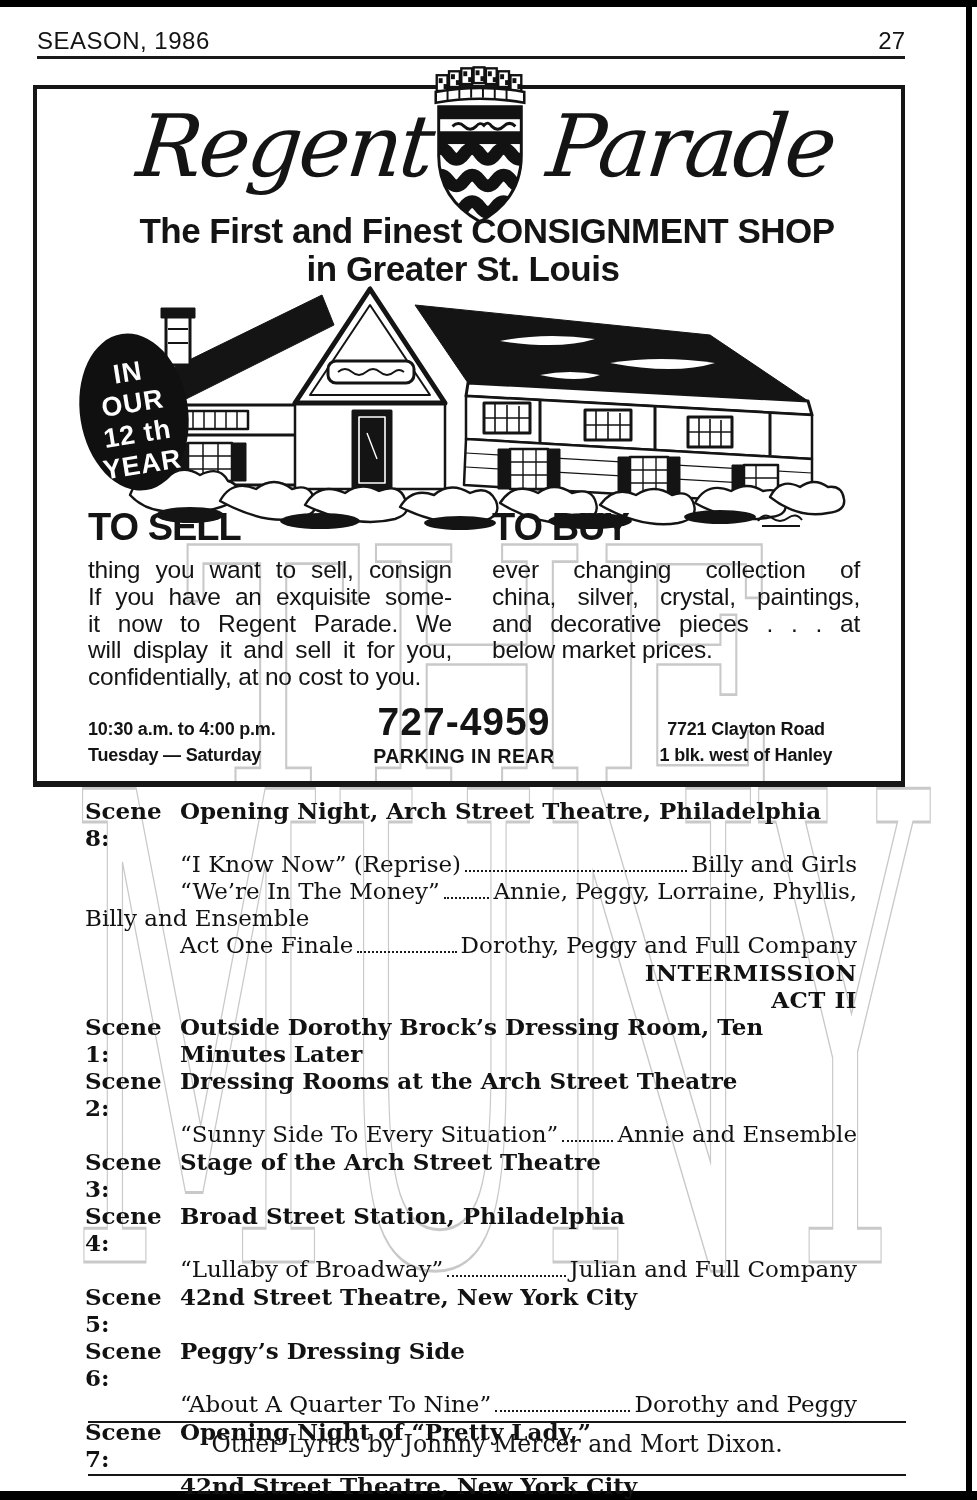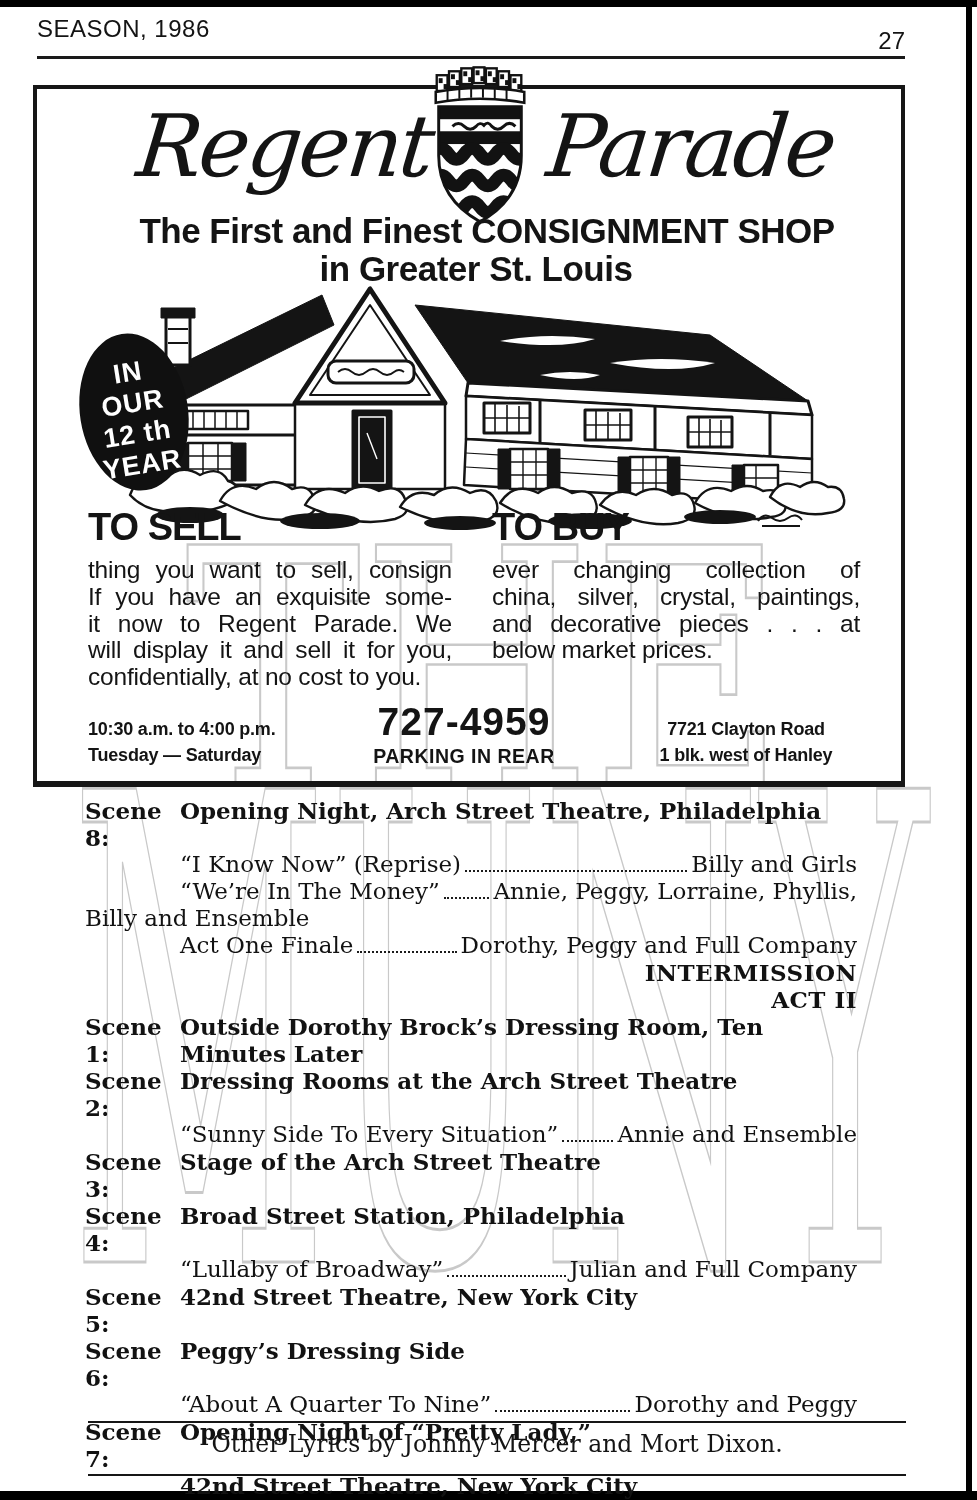--- a/index.html
+++ b/index.html
@@ -3,30 +3,30 @@
 <meta charset="utf-8">
 <style>
   html,body{margin:0;padding:0;background:#e8e8e8;}
   .page{position:relative;width:977px;height:1500px;background:#ffffff;overflow:hidden;
         font-family:"Liberation Sans",sans-serif;color:#141414;}
   
   .scan-top{position:absolute;left:0;top:0;width:977px;height:7px;background:#000;}
   .scan-bottom{position:absolute;left:0;top:1491px;width:977px;height:9px;background:#000;}
   .scan-right{position:absolute;left:966px;top:0;width:6px;height:1500px;background:#000;}
   
-  .hdr-left{position:absolute;left:37px;top:15px;font-size:24px;letter-spacing:.5px;}
+  .hdr-left{position:absolute;left:37px;top:27px;font-size:24px;letter-spacing:.5px;}
   .hdr-num{position:absolute;left:805px;top:27px;width:100px;text-align:right;font-size:24px;}
   .hdr-rule{position:absolute;left:37px;top:56px;width:868px;height:2.5px;background:#1a1a1a;}
   
   .adbox{position:absolute;left:33px;top:85px;width:864px;height:692px;border:4px solid #161616;border-bottom-width:6px;background:#fff;}
   .brand-left{position:absolute;left:138px;top:96px;font-family:"DejaVu Serif",serif;font-style:italic;font-weight:500;font-size:86px;letter-spacing:-3px;transform:skewX(-6deg);}
   .brand-right{position:absolute;left:548px;top:96px;font-family:"DejaVu Serif",serif;font-style:italic;font-weight:500;font-size:86px;letter-spacing:-3px;transform:skewX(-6deg);}
   .crest{position:absolute;left:421px;top:60px;width:118px;height:174px;}
   .tagline1{position:absolute;left:51px;top:211px;width:872px;text-align:center;font-weight:bold;font-size:35px;letter-spacing:-.5px;}
-  .tagline2{position:absolute;left:40px;top:249px;width:872px;text-align:center;font-weight:bold;font-size:35px;letter-spacing:-.5px;}
+  .tagline2{position:absolute;left:27px;top:249px;width:872px;text-align:center;font-weight:bold;font-size:35px;letter-spacing:-.5px;}
   .house{position:absolute;left:70px;top:283px;width:800px;height:252px;}
   .badge{position:absolute;left:80px;top:333px;width:108px;height:158px;background:#101010;border-radius:50%;transform:rotate(-9deg);}
   .badge-text{padding-top:24px;text-align:center;color:#fff;font-weight:bold;font-size:27px;line-height:31px;letter-spacing:1px;}
   .col{position:absolute;top:506px;}
   .col-sell{left:88px;width:364px;}
   .col-buy{left:492px;width:368px;}
   .col h2{margin:0 0 8px 0;font-size:38px;letter-spacing:-1px;font-weight:800;}
   .col .para{font-size:24.5px;line-height:26.8px;letter-spacing:-.2px;}
   .jl{text-align:justify;text-align-last:justify;}
   .jl.last{text-align-last:left;}

